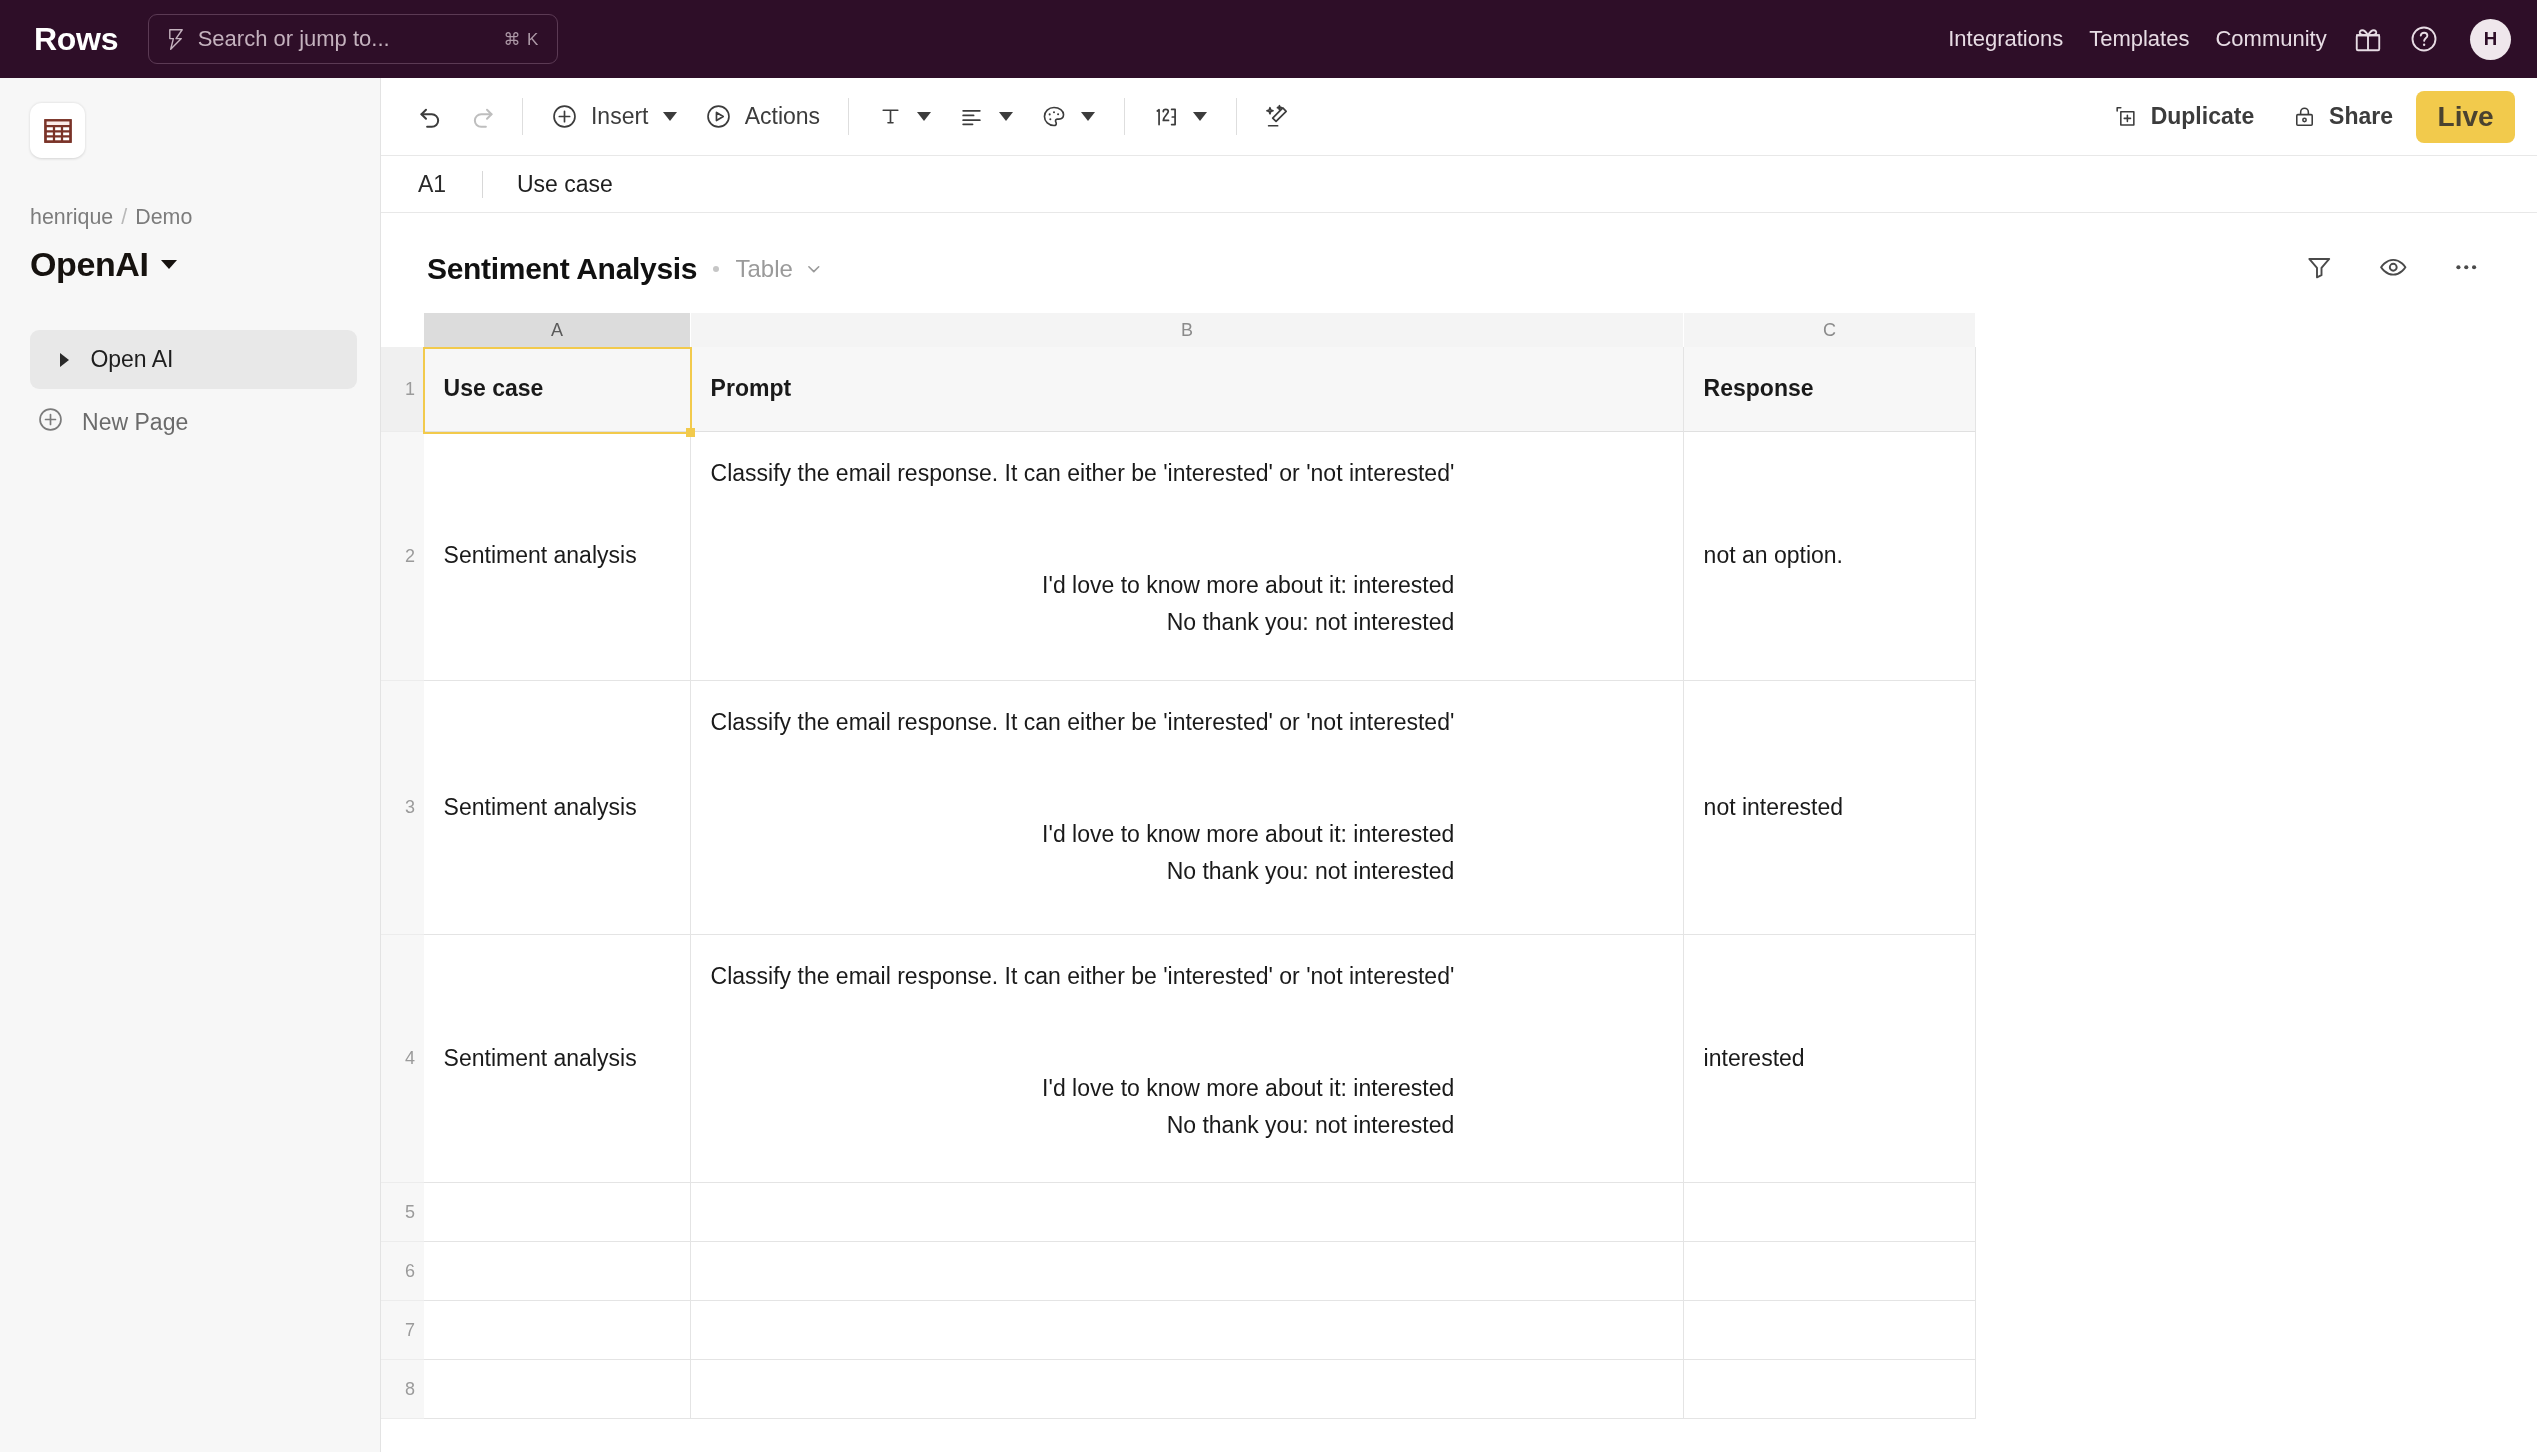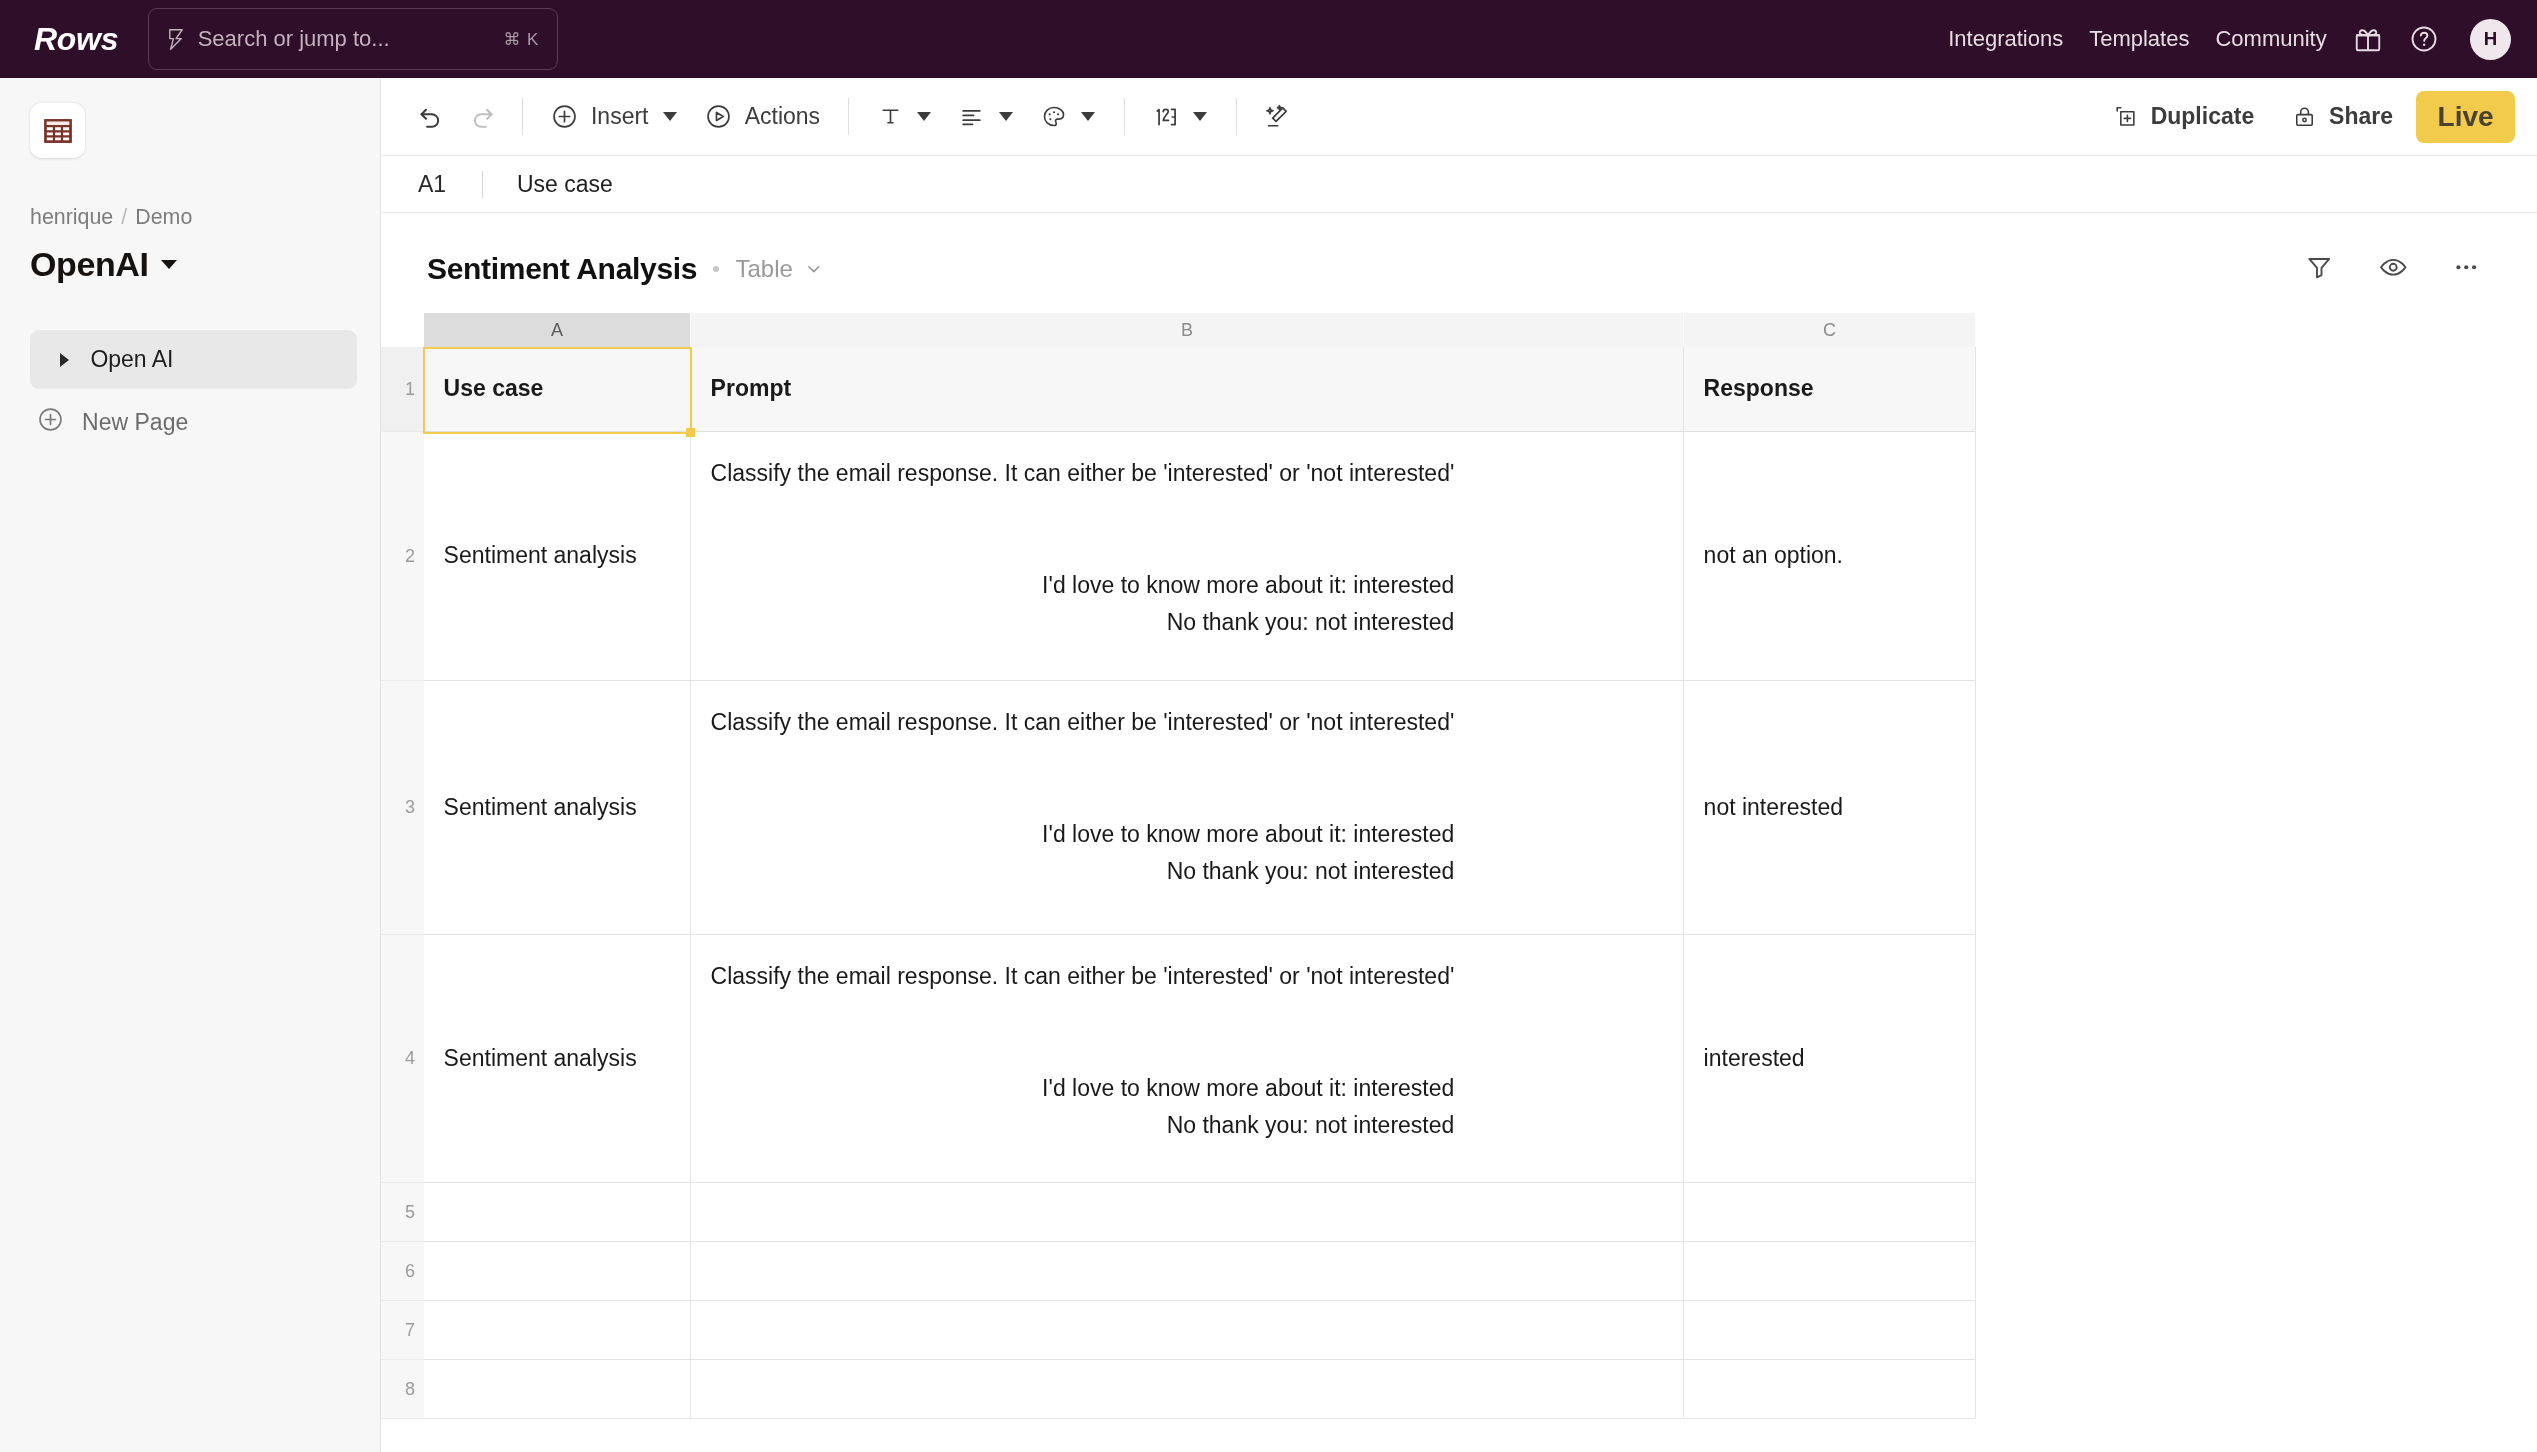--- a/index.html
+++ b/index.html
@@ -21,25 +21,24 @@
     padding: 0 27px 0 34px;
     position: relative;
     z-index: 30;
   }
   #brand {
     color: #ffffff;
     font-size: 32px;
     font-weight: 700;
     letter-spacing: -0.3px;
     margin-right: 30px;
-    font-style: italic;
   }
   #searchbox {
     width: 410px;
-    height: 62px;
+    height: 50px;
     border: 1.3px solid #5B3A54;
     border-radius: 9px;
     display: flex;
     align-items: center;
     padding: 0 18px;
     gap: 12.5px;
     cursor: text;
     justify-content: space-between;
   }
   #searchbox .bolt { width: 18px; height: 23px; flex: 0 0 auto; }

